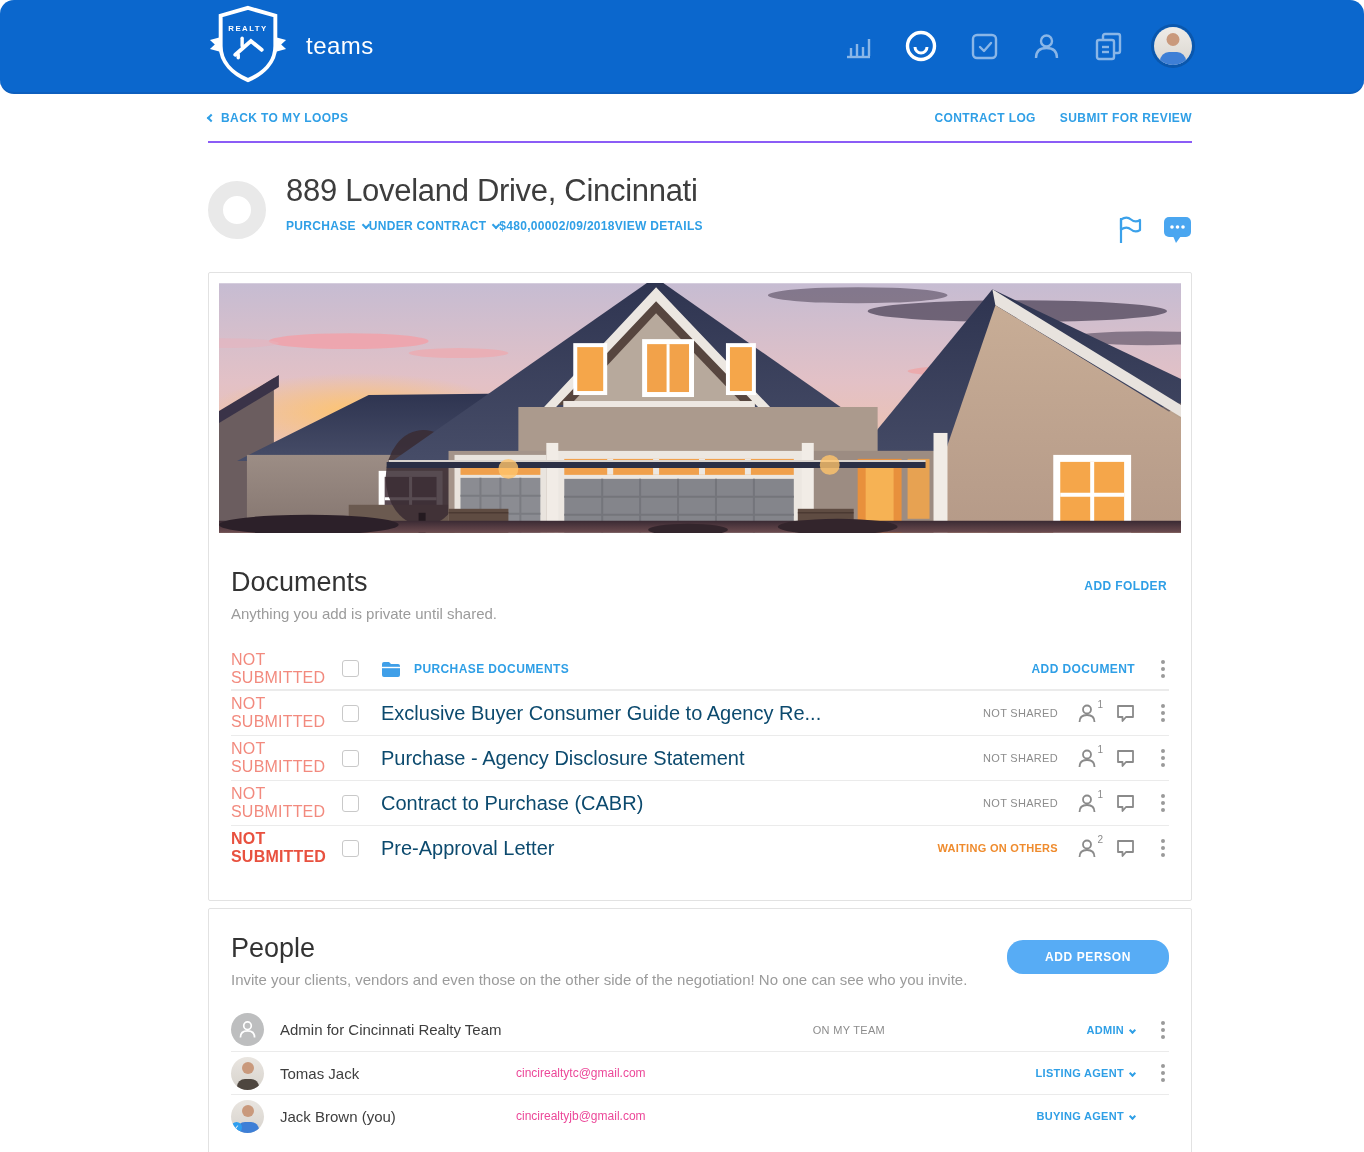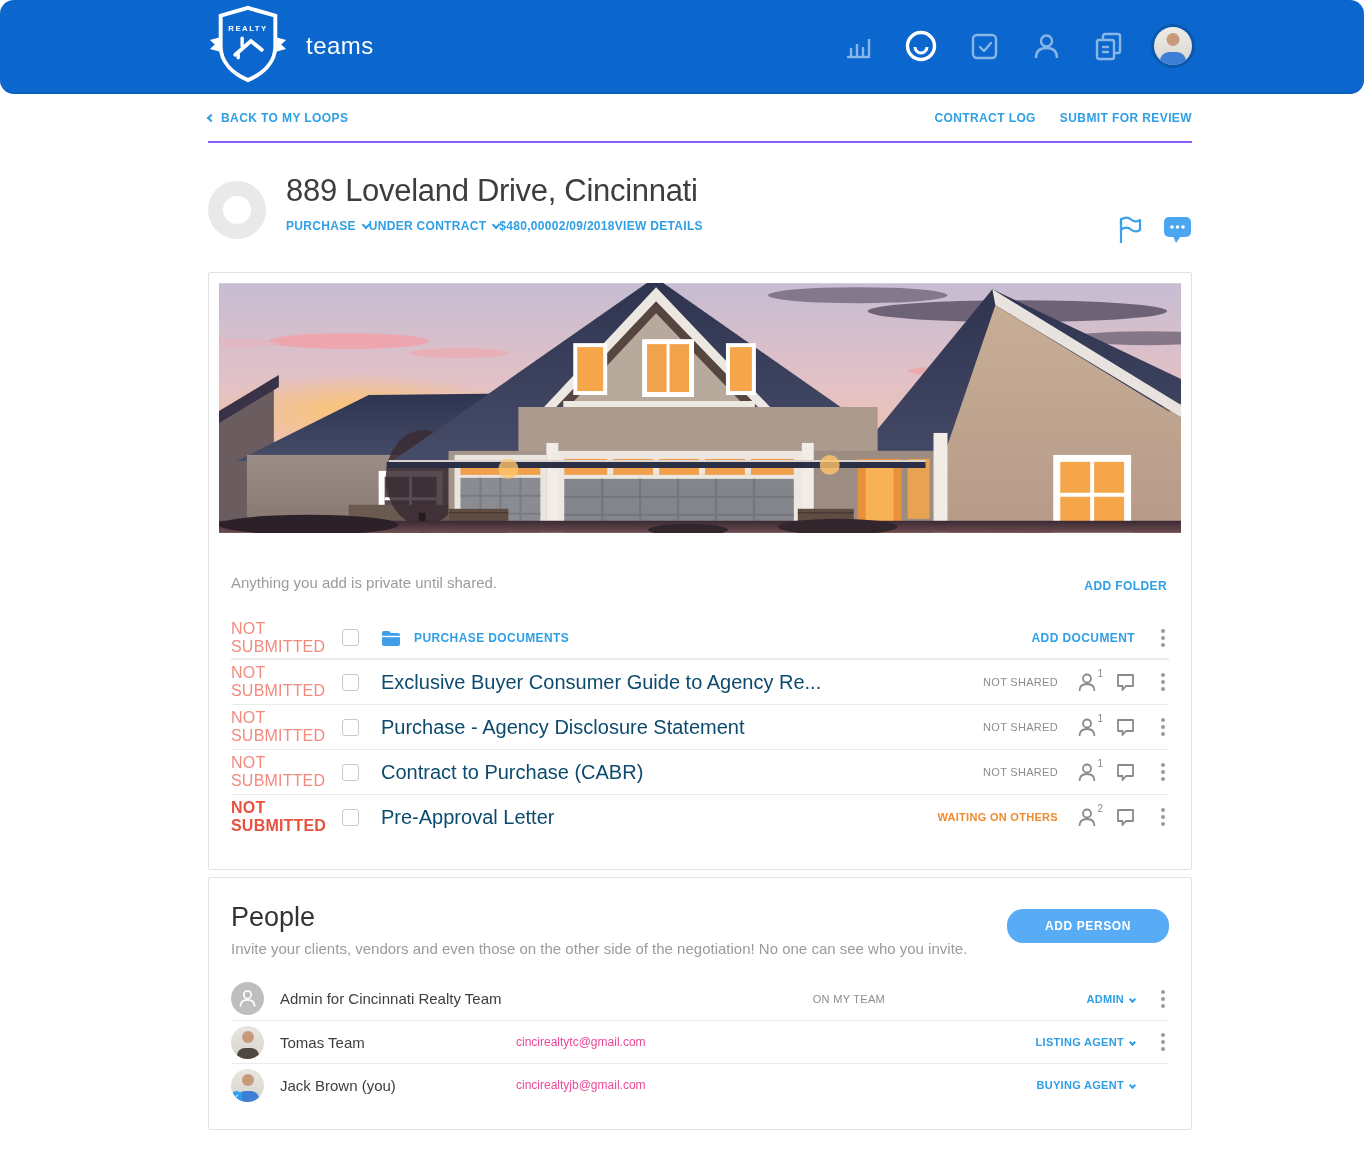--- a/index.html
+++ b/index.html
@@ -318,20 +318,21 @@
         <circle cx="612" cy="182" r="10" fill="#ffc46b" opacity=".8"></circle>
 
         <rect x="0" y="238" width="964" height="12" fill="url(#drive)"></rect>
         <ellipse cx="90" cy="242" rx="90" ry="10" fill="#2c2029"></ellipse>
         <ellipse cx="620" cy="244" rx="60" ry="8" fill="#33252c"></ellipse>
         <ellipse cx="470" cy="247" rx="40" ry="6" fill="#33252c"></ellipse>
       </svg>
     </div>
 
     <div class="sec-head">
+      <div class="sec-title">Documents</div>
       <div class="sec-sub">Anything you add is private until shared.</div>
       <span class="cap-link sec-link">ADD FOLDER</span>
     </div>
 
     <div class="rows">
 
       <div class="row folder-row">
         <span class="status">NOT SUBMITTED</span>
         <span class="checkbox"></span>
         <span class="folder-ic">
@@ -493,21 +494,21 @@
               <circle cx="2" cy="16" r="2"></circle>
             </svg>
         </span>
       </div>
 
       <div class="p-row">
         <span class="avatar-sm">
           <span class="av-head"></span>
           <span class="av-body" style="background:#4e463f;"></span>
         </span>
-        <span class="p-name">Tomas Team</span>
+        <span class="p-name">Tomas Jack</span>
         <span class="p-mid">cincirealtytc@gmail.com</span>
         <span class="p-role"><span>LISTING AGENT</span><span class="chev-down"></span></span>
         <span class="kebab">
           <svg width="4" height="18" viewBox="0 0 4 18" fill="#9a9a9a">
               <circle cx="2" cy="2" r="2"></circle>
               <circle cx="2" cy="9" r="2"></circle>
               <circle cx="2" cy="16" r="2"></circle>
             </svg>
         </span>
       </div>

